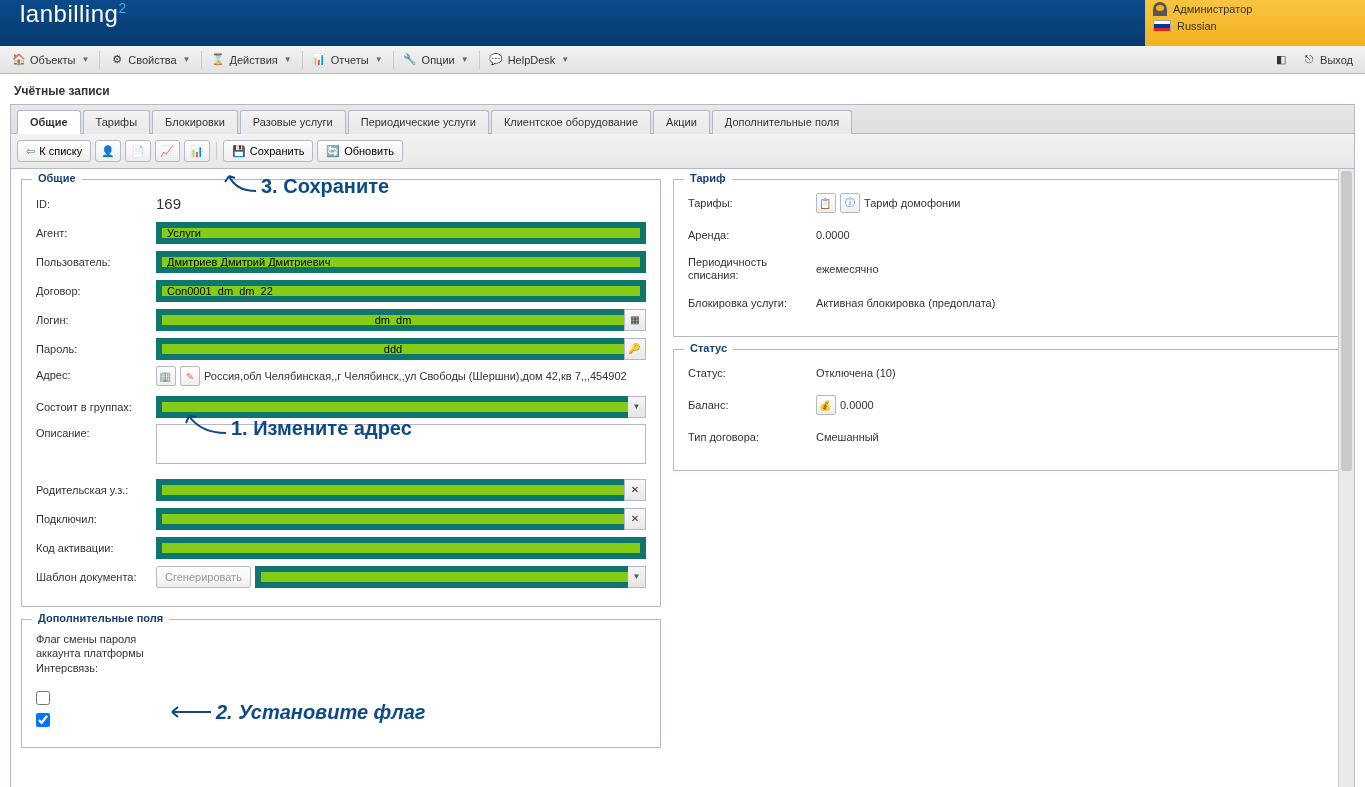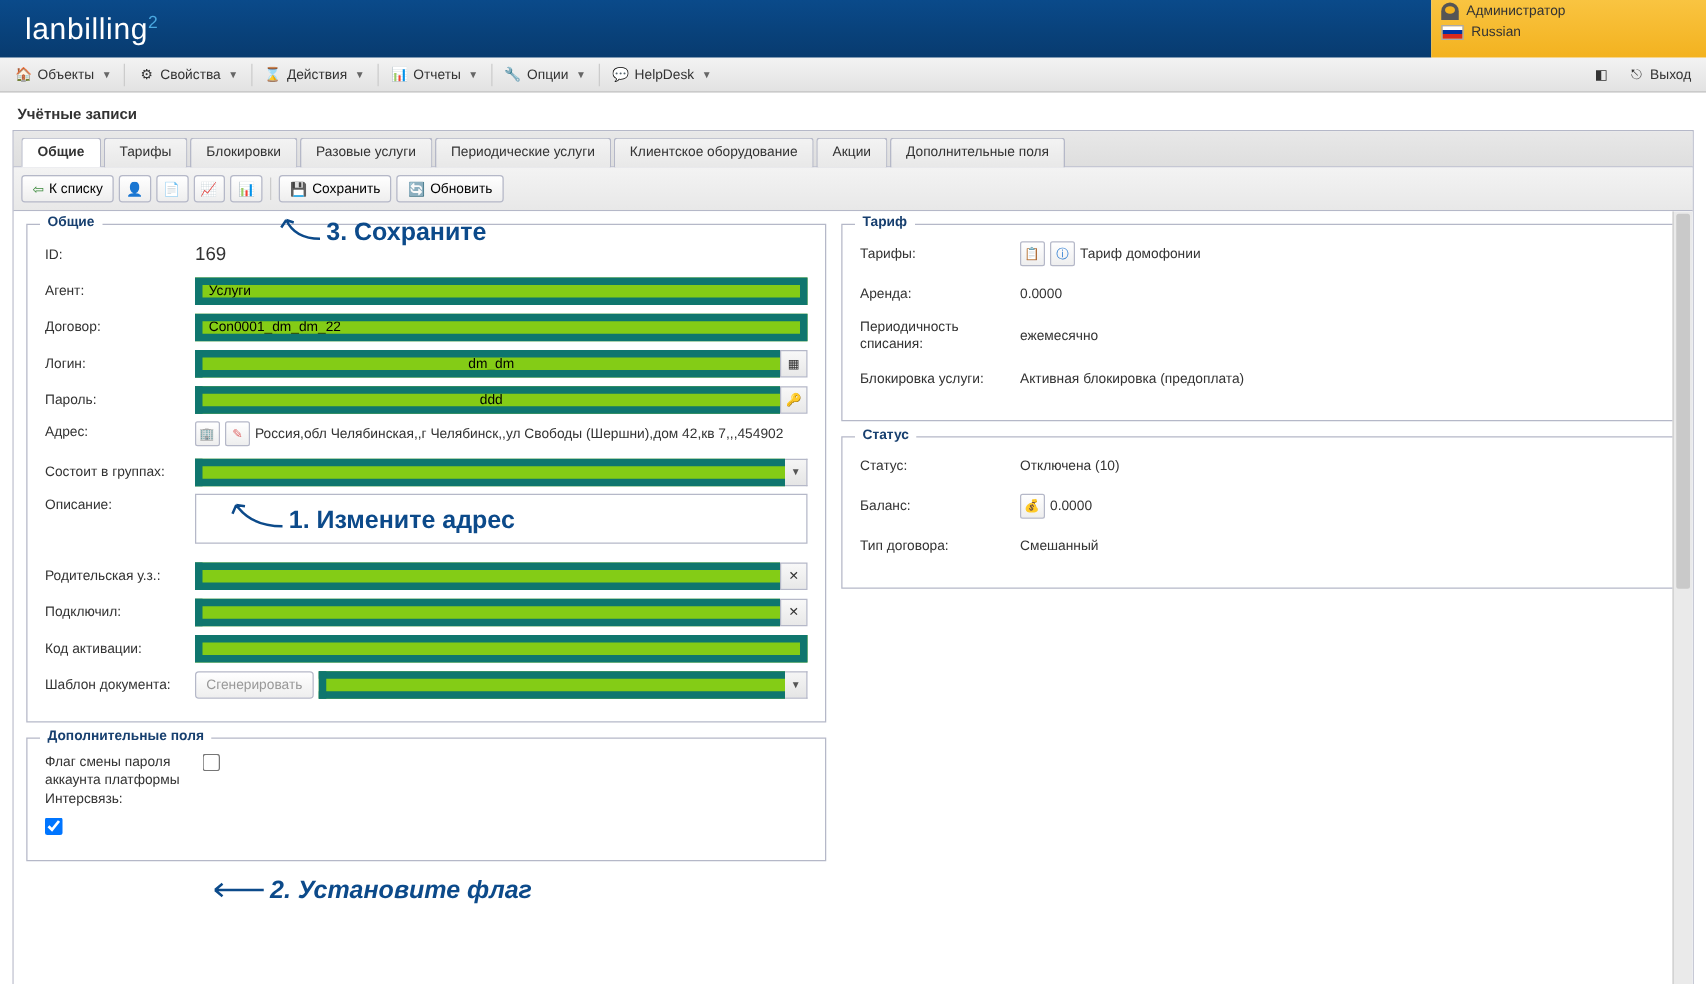--- a/index.html
+++ b/index.html
@@ -1,18 +1,18 @@
 <!DOCTYPE html>
 <html><head>
 <meta charset="utf-8">
 <style>
 * { box-sizing: border-box; margin: 0; padding: 0; }
 body { font-family: Arial, Tahoma, sans-serif; font-size: 12px; color: #333; background: #fff; overflow: hidden; }
 .top-header { display: flex; height: 46px; }
-.brand-area { flex: 1; background: linear-gradient(#0a4a8a, #083b6f); display: flex; align-items: center; padding-left: 20px; }
+.brand-area { flex: 1; background: linear-gradient(#0a4a8a, #083b6f); display: flex; padding-left: 20px; }
 .brand { color: #fff; font-size: 24px; font-weight: 300; letter-spacing: 0.5px; }
 .brand sup { font-size: 14px; color: #4aa8e0; }
 .user-area { width: 220px; background: linear-gradient(#f9c441, #f3b21f); padding: 0 8px; font-size: 11px; }
 .user-row { display: flex; align-items: center; gap: 6px; padding: 2px 0; }
 .icon-user { width: 14px; height: 14px; background: #555; border-radius: 50% 50% 0 0; position: relative; }
 .icon-user::after { content: ""; position: absolute; top: 3px; left: 3px; width: 8px; height: 6px; background: #f3b21f; border-radius: 50%; }
 .flag-ru { width: 18px; height: 12px; background: linear-gradient(#fff 33%, #0033a0 33% 66%, #da291c 66%); border: 1px solid #aaa; }
 .menubar { background: linear-gradient(#f3f3f3, #e2e2e2); border-bottom: 1px solid #bbb; height: 28px; display: flex; align-items: center; padding: 0 6px; gap: 2px; }
 .menu-item { display: flex; align-items: center; gap: 4px; padding: 3px 6px; font-size: 11px; color: #333; cursor: pointer; border-radius: 2px; }
 .menu-sep { width: 1px; height: 18px; background: #ccc; margin: 0 2px; }
@@ -45,21 +45,21 @@
 .small-icon-btn { width: 20px; height: 20px; border: 1px solid #b5b8c8; background: linear-gradient(#fff, #eee); display: inline-flex; align-items: center; justify-content: center; cursor: pointer; border-radius: 2px; font-size: 10px; }
 .checkbox { width: 14px; height: 14px; }
 .info-row { display: flex; align-items: center; margin-bottom: 10px; min-height: 22px; }
 .info-label { width: 128px; font-size: 11px; color: #333; }
 .info-value { flex: 1; font-size: 11px; color: #333; display: flex; align-items: center; gap: 4px; }
 .combo-trigger { width: 18px; height: 22px; border: 1px solid #b5b8c8; border-left: none; background: linear-gradient(#f5f5f5, #e5e5e5); font-size: 8px; color: #555; display: inline-flex; align-items: center; justify-content: center; cursor: pointer; }
 .annotation { position: absolute; color: #0c4a8a; font-size: 20px; font-weight: bold; font-family: Arial; pointer-events: none; z-index: 100; display: flex; align-items: center; }
 .arrow-svg { stroke: #0c4a8a; stroke-width: 2; fill: none; }
 .right-scroll { position: absolute; right: 0; top: 0; bottom: 0; width: 16px; background: #eaeaea; border-left: 1px solid #ccc; }
 .scroll-thumb { position: absolute; left: 2px; right: 2px; top: 2px; height: 300px; background: #c9c9c9; border-radius: 2px; }
-.addons-row { display: flex; align-items: flex-start; gap: 16px; margin-bottom: 8px; }
+.addons-row { display: flex; align-items: flex-start; gap: 16px; margin-bottom: 8px; flex-direction: column; }
 .addons-label { width: 110px; font-size: 11px; color: #333; line-height: 1.3; }
 </style>
 </head>
 <body>
 
 <div class="top-header">
   <div class="brand-area">
     <span class="brand"><span>lanbilling</span><sup>2</sup></span>
   </div>
   <div class="user-area">
@@ -172,20 +172,24 @@
         <div class="form-row">
             <div class="form-label">ID:</div>
             <div class="form-value">169</div>
           </div>
 
         <div class="form-row">
             <div class="form-label">Агент:</div>
             <input class="form-input" value="Услуги" style="">
           </div>
 
+        <div class="form-row">
+            <div class="form-label">Пользователь:</div>
+            <input class="form-input" value="Дмитриев Дмитрий Дмитриевич" style="">
+          </div>
 
         <div class="form-row">
             <div class="form-label">Договор:</div>
             <input class="form-input" value="Con0001_dm_dm_22" style="">
           </div>
 
         <div class="form-row">
             <div class="form-label">Логин:</div>
             <input class="form-input with-btn" value="dm_dm" style="">
             <span class="trigger-btn">▦</span>
@@ -309,21 +313,21 @@
     <div class="right-scroll">
       <div class="scroll-thumb"></div>
     </div>
 
     <div class="annotation" style="left:210px; top:2px;">
       <svg width="40" height="30" class="arrow-svg">
           <path d="M35 20 Q15 20 8 5 M8 5 l-4 6 M8 5 l6 2"></path>
         </svg>
       <span>3. Сохраните</span>
     </div>
-    <div class="annotation" style="left:170px; top:232px;">
+    <div class="annotation" style="left:170px; top:244px;">
       <svg width="50" height="30" class="arrow-svg">
           <path d="M45 20 Q20 20 8 3 M8 3 l-3 7 M8 3 l7 1"></path>
         </svg>
       <span>1. Измените адрес</span>
     </div>
     <div class="annotation" style="left:155px; top:530px;font-style:italic;">
       <svg width="50" height="26" class="arrow-svg">
           <path d="M45 13 Q20 13 6 13 M6 13 l6 -5 M6 13 l6 5"></path>
         </svg>
       <span>2. Установите флаг</span>

